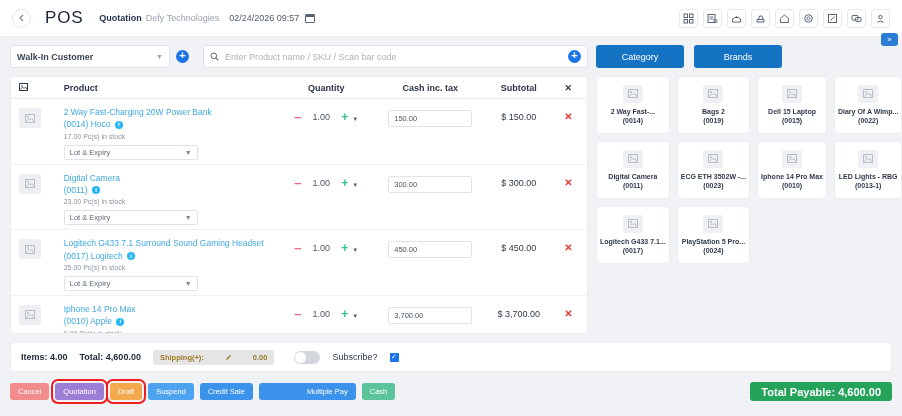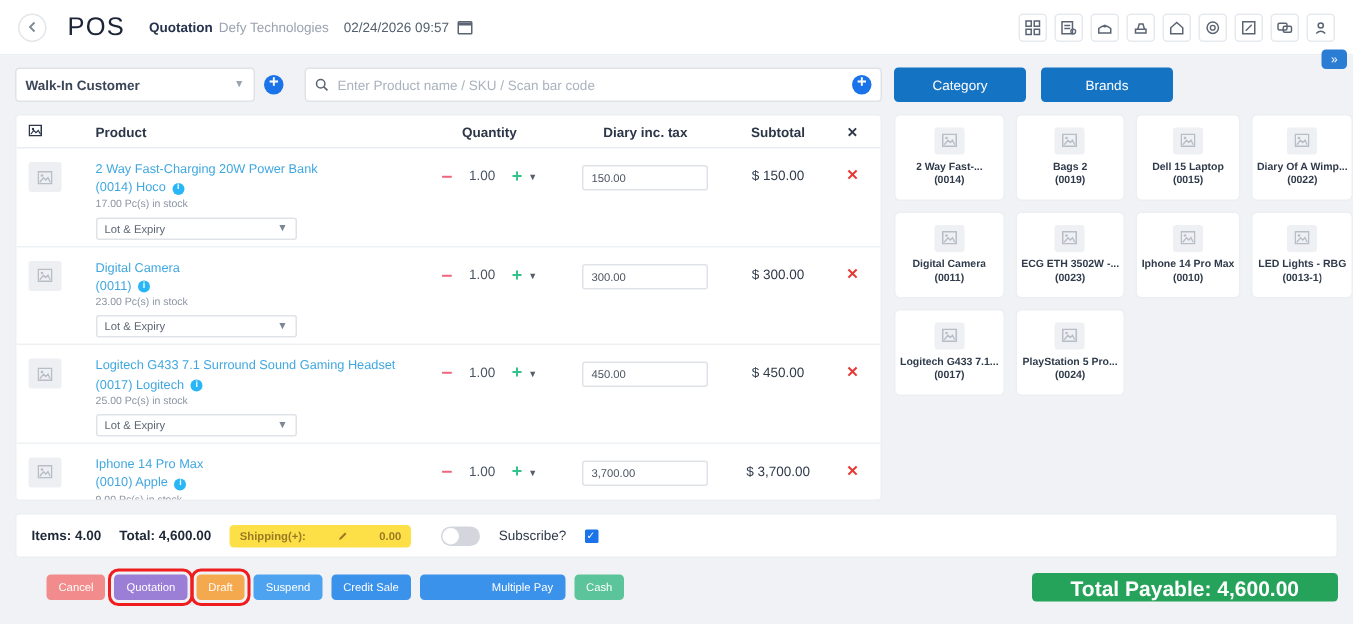--- a/index.html
+++ b/index.html
@@ -162,21 +162,21 @@
   
   .summary {
     margin: 8px 10px 0 10px; background: #fff; border-radius: 3px;
     height: 30px; display: flex; align-items: center; padding: 0 10px; gap: 12px;
     border: 1px solid #eceff2;
   }
   .pill {
     font-size: 9px; font-weight: bold; color: #1e2836;
   }
   .ship-badge {
-    background: #fde047; color: #9a7a24; font-size: 7.5px; font-weight: bold;
+    background: #e5e5e5; color: #9a7a24; font-size: 7.5px; font-weight: bold;
     padding: 3px 7px; border-radius: 3px; display: flex; align-items: center; gap: 21px;
   }
   .toggle {
     width: 26px; height: 13px; border-radius: 7px; background: #d3d7dd;
     position: relative; cursor: pointer; margin-left: 8px;
   }
   .toggle::after {
     content: ""; position: absolute; left: 1px; top: 1px; width: 11px; height: 11px;
     border-radius: 50%; background: #fff;
   }
@@ -191,22 +191,22 @@
   .actions {
     margin: 10px 10px 0 10px; display: flex; align-items: center; gap: 6px;
   }
   .abtn {
     height: 17px; border-radius: 3px; color: #fff; font-size: 7.5px;
     display: flex; align-items: center; justify-content: center;
     padding: 0 8px; cursor: pointer; white-space: nowrap;
   }
   .hl { outline: 2px solid #ef1d1d; outline-offset: 2px; }
   .payable {
-    margin-left: auto; background: #25a35a; color: #fff; font-size: 14px;
-    font-weight: bold; height: 19px; border-radius: 3px; padding: 0 26px;
+    margin-left: auto; background: #25a35a; color: #fff; font-size: 11px;
+    font-weight: bold; height: 19px; border-radius: 3px; padding: 0 11px;
     display: flex; align-items: center; cursor: pointer;
   }
 </style>
 </head>
 <body>
 
 <div class="app">
 
   <div class="topbar">
     <div class="back-btn">
@@ -305,21 +305,21 @@
         <div class="thead">
           <div class="col-img">
             <svg width="9" height="8" viewBox="0 0 9 8">
                 <rect x=".5" y=".5" width="8" height="7" fill="none" stroke="#2c3648" stroke-width="1"></rect>
                 <circle cx="3" cy="3" r=".8" fill="#2c3648"></circle>
                 <path d="M1.5 6.5 L3.5 4 L5 5.5 L6.5 4 L8 6.5" fill="none" stroke="#2c3648" stroke-width=".8"></path>
               </svg>
           </div>
           <div class="col-prod">Product</div>
           <div class="col-qty">Quantity</div>
-          <div class="col-price">Diary inc. tax</div>
+          <div class="col-price">Cash inc. tax</div>
           <div class="col-sub">Subtotal</div>
           <div class="col-x">✕</div>
         </div>
         <div id="rows-host">
             <div class="trow">
               <div class="col-img">
                 <div class="thumb">
                   <svg width="10" height="9" viewBox="0 0 10 9">
                     <rect x=".5" y=".5" width="9" height="8" fill="none" stroke="#b7bec8" stroke-width="1"></rect>
                     <circle cx="3" cy="3" r=".9" fill="#b7bec8"></circle>
@@ -570,21 +570,21 @@
           <path d="M1 6 L1.5 4.5 L5 1 L6 2 L2.5 5.5 Z" fill="#9a7a24"></path>
         </svg>
       <span>0.00</span>
     </div>
     <div class="toggle"></div>
     <div class="sub-label">Subscribe?</div>
     <div class="blue-check">✓</div>
   </div>
 
   <div class="actions" id="actions-host">
-      <div class="abtn" style="background: rgb(242, 139, 139); margin-left: 21px;">Cancel</div>
+      <div class="abtn" style="background: rgb(242, 139, 139);">Cancel</div>
       <div class="abtn hl" style="background: rgb(155, 126, 214);">Quotation</div>
       <div class="abtn hl" style="background: rgb(245, 169, 78);">Draft</div>
       <div class="abtn" style="background: rgb(77, 163, 239);">Suspend</div>
       <div class="abtn" style="background: rgb(59, 146, 234);">Credit Sale</div>
       <div class="abtn" style="background: rgb(59, 146, 234); padding-left: 48px;">Multiple Pay</div>
       <div class="abtn" style="background: rgb(91, 196, 154);">Cash</div>
       <div class="payable">Total Payable: 4,600.00</div>
     </div>
 
 </div>

